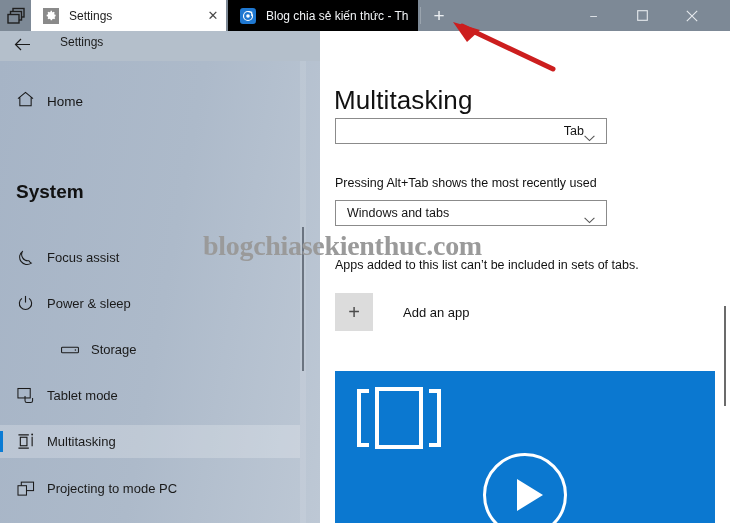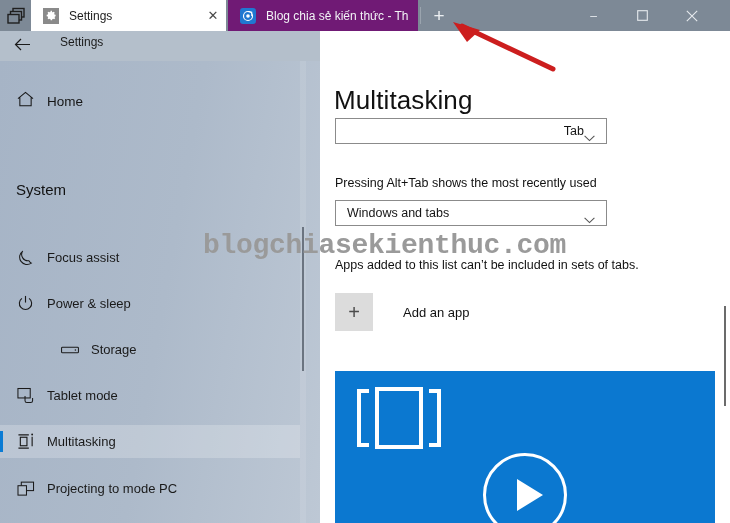--- a/index.html
+++ b/index.html
@@ -40,21 +40,21 @@
     box-sizing: border-box;
   }
   #tab-0 {
     left: 31px;
     width: 195px;
     background: #ffffff;
   }
   #tab-1 {
     left: 228px;
     width: 190px;
-    background: #701a75;
+    background: #000000;
   }
   .tab-ico {
     width: 16px; height: 16px;
     margin-left: 12px;
     flex: 0 0 auto;
     position: relative;
   }
   .tab-title {
     margin-left: 10px;
     font-size: 12px;
@@ -168,22 +168,22 @@
   #search-ico {
     margin-right: 9px;
     color: #4a5058;
     font-size: 12px;
     transform: rotate(-45deg);
   }
 
   #sys-head {
     position: absolute;
     left: 16px; top: 120px;
-    font-size: 15px;
-    font-weight: normal;
+    font-size: 19px;
+    font-weight: bold;
     color: #111111;
   }
 
   .nav-item {
     position: absolute;
     left: 0;
     width: 300px; height: 33px;
     display: flex; align-items: center;
   }
   .nav-item .s-ico {
@@ -333,21 +333,21 @@
     position: absolute;
     left: 404px; top: 275px;
     width: 2px; height: 100px;
     background: #6b6b6b;
   }
 
   
   #watermark {
     position: absolute;
     left: 203px; top: 230px;
-    font-family: Liberation Mono, monospace;
+    font-family: Liberation Serif, serif;
     font-size: 28px;
     font-weight: bold;
     color: #9a9a9a;
     white-space: nowrap;
     letter-spacing: -0.3px;
   }
 
   
   #red-arrow {
     position: absolute;

